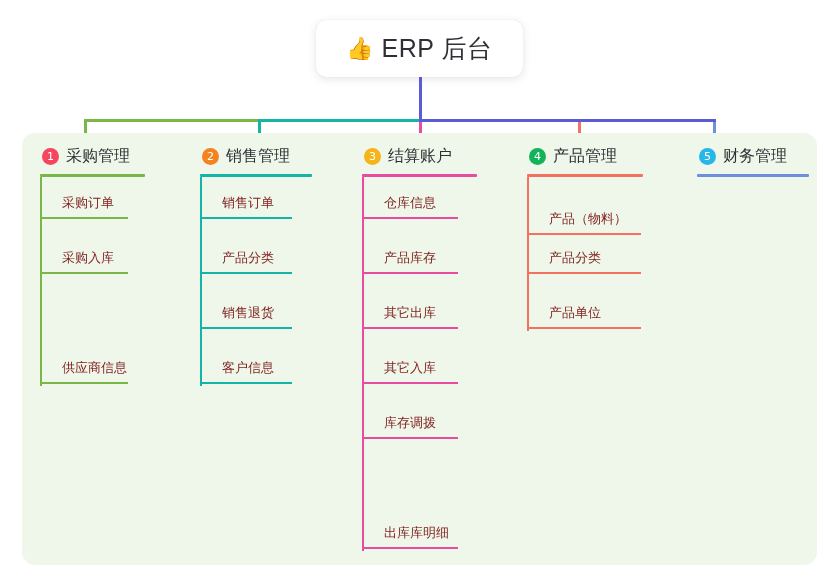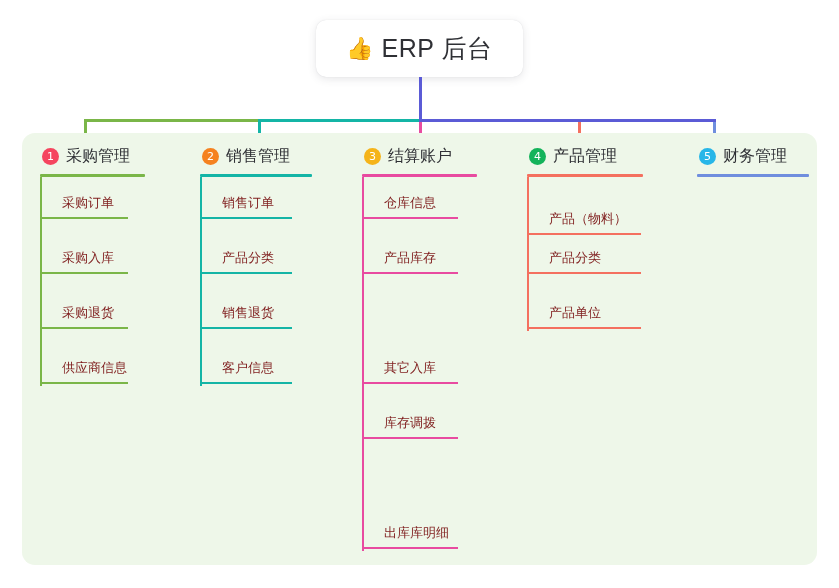--- a/index.html
+++ b/index.html
@@ -92,24 +92,20 @@
         <div class="branch" style="height: 209px;">
           <div class="spine" style="height: 209px; background: rgb(122, 182, 72);"></div>
           <div class="leaf" style="top: 0px; height: 42px; width: 98px;">
             <div class="leaf-label" style="left: 22px;">采购订单</div>
             <div class="leaf-rule" style="width: 88px; background: rgb(122, 182, 72);"></div>
           </div>
           <div class="leaf" style="top: 55px; height: 42px; width: 98px;">
             <div class="leaf-label" style="left: 22px;">采购入库</div>
             <div class="leaf-rule" style="width: 88px; background: rgb(122, 182, 72);"></div>
           </div>
-          <div class="leaf" style="top: 110px; height: 42px; width: 98px;">
-            <div class="leaf-label" style="left: 22px;">采购退货</div>
-            <div class="leaf-rule" style="width: 88px; background: rgb(122, 182, 72);"></div>
-          </div>
           <div class="leaf" style="top: 165px; height: 42px; width: 98px;">
             <div class="leaf-label" style="left: 22px;">供应商信息</div>
             <div class="leaf-rule" style="width: 88px; background: rgb(122, 182, 72);"></div>
           </div>
         </div>
       </div>
       <div class="col" style="left: 200px;">
         <div class="col-head">
           <span class="badge" style="background: rgb(245, 130, 32);">2</span>
           <span>销售管理</span>
@@ -142,20 +138,24 @@
         </div>
         <div class="head-rule" style="width: 115px; background: rgb(232, 75, 160);"></div>
         <div class="branch" style="height: 374px;">
           <div class="spine" style="height: 374px; background: rgb(232, 75, 160);"></div>
           <div class="leaf" style="top: 0px; height: 42px; width: 106px;">
             <div class="leaf-label" style="left: 22px;">仓库信息</div>
             <div class="leaf-rule" style="width: 96px; background: rgb(232, 75, 160);"></div>
           </div>
           <div class="leaf" style="top: 55px; height: 42px; width: 106px;">
             <div class="leaf-label" style="left: 22px; text-align: right;">产品库存</div>
+            <div class="leaf-rule" style="width: 96px; background: rgb(232, 75, 160);"></div>
+          </div>
+          <div class="leaf" style="top: 110px; height: 42px; width: 106px;">
+            <div class="leaf-label" style="left: 22px;">其它出库</div>
             <div class="leaf-rule" style="width: 96px; background: rgb(232, 75, 160);"></div>
           </div>
           <div class="leaf" style="top: 165px; height: 42px; width: 106px; text-decoration: underline;">
             <div class="leaf-label" style="left: 22px;">其它入库</div>
             <div class="leaf-rule" style="width: 96px; background: rgb(232, 75, 160);"></div>
           </div>
           <div class="leaf" style="top: 220px; height: 42px; width: 106px;">
             <div class="leaf-label" style="left: 22px;">库存调拨</div>
             <div class="leaf-rule" style="width: 96px; background: rgb(232, 75, 160);"></div>
           </div>

